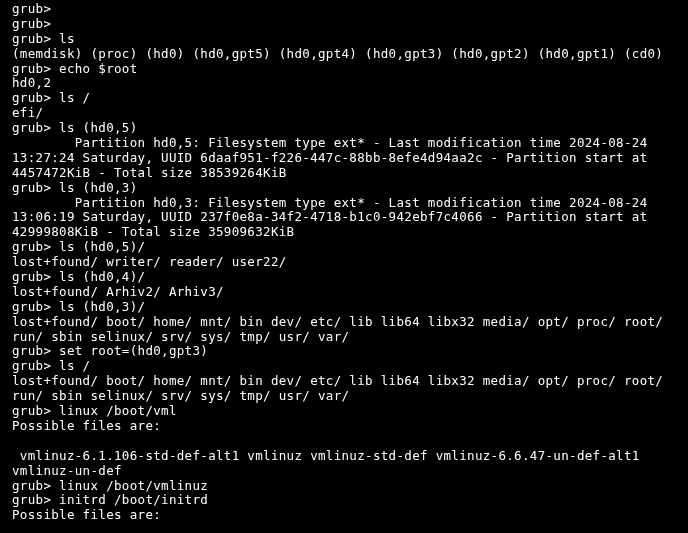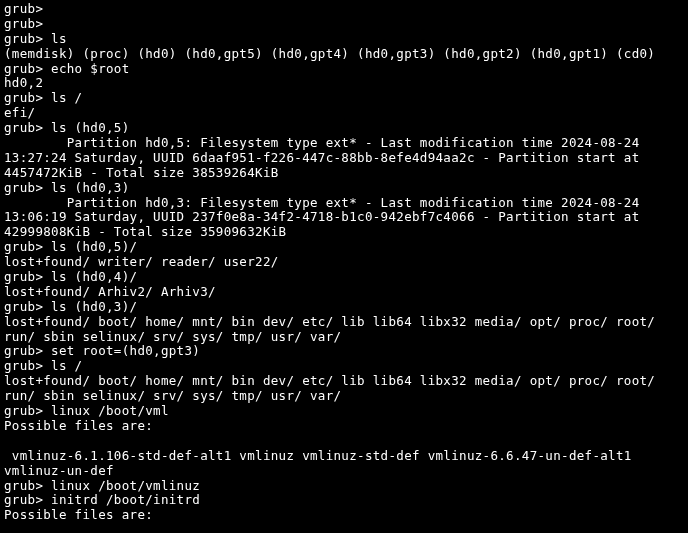--- a/index.html
+++ b/index.html
@@ -15,21 +15,21 @@
   }
   #terminal {
     width: 688px;
     height: 533px;
     background: #000000;
     color: #ffffff;
     font-family: "DejaVu Sans Mono", "Liberation Mono", monospace;
     font-size: 12.5px;
     line-height: 14.9px;
     letter-spacing: 0.32px;
-    padding: 2px 0 0 4px;
+    padding: 2px 0 0 12px;
     box-sizing: border-box;
     white-space: pre;
     overflow: hidden;
   }
   .line {
     height: 14.9px;
     white-space: pre;
     display: block;
     font-family: "DejaVu Sans Mono", "Liberation Mono", monospace;
   }

